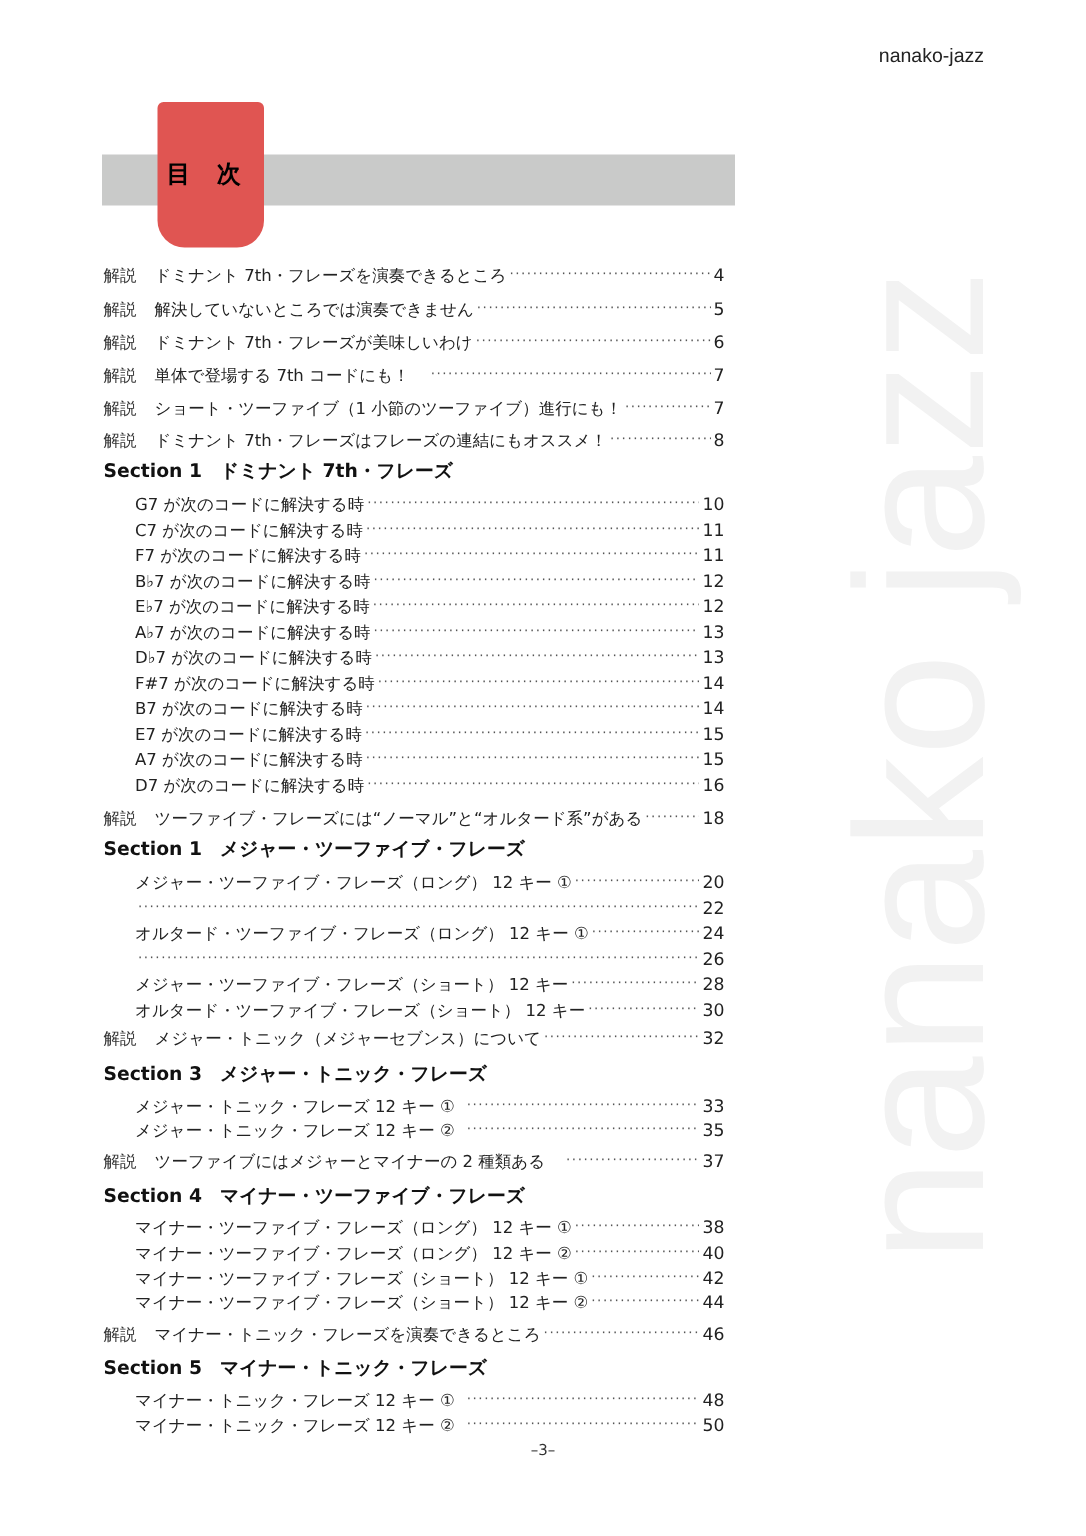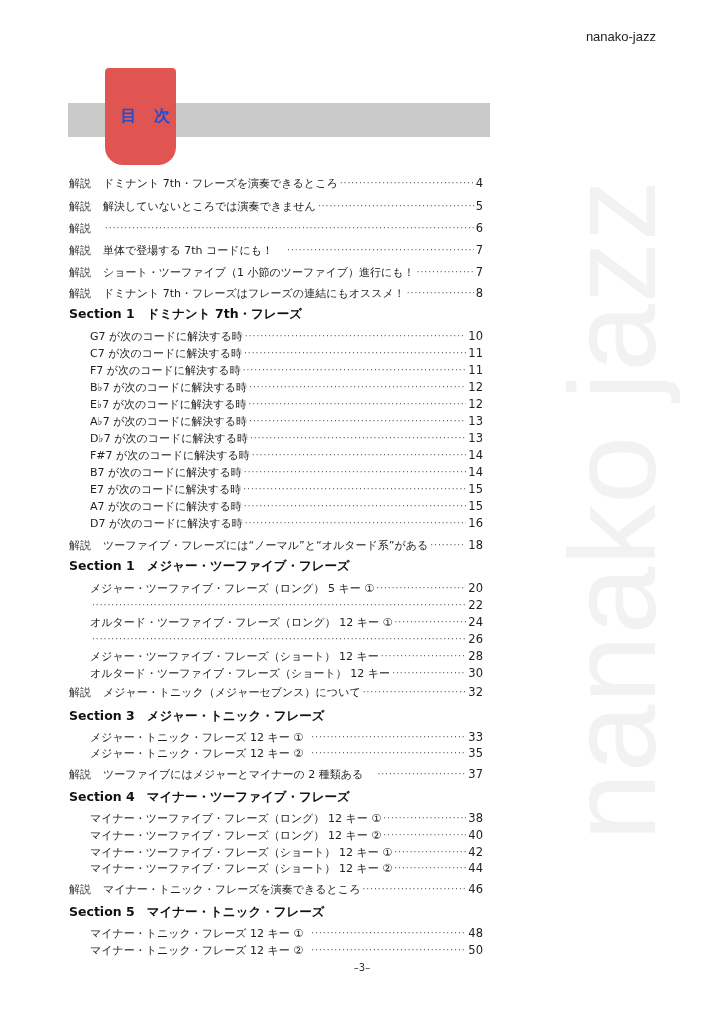--- a/index.html
+++ b/index.html
@@ -7,22 +7,22 @@
          font-family:"DejaVu Sans", "Liberation Sans", sans-serif; color:#222; }
   .brand { position:absolute; top:29px; right:68px; font-size:13px; color:#222;
            font-family:"Liberation Sans", sans-serif; }
   .watermark { position:absolute; left:613px; top:510px; width:0; height:0; }
   .watermark span { position:absolute; left:0; top:0; transform:translate(-50%,-50%) rotate(-90deg);
            white-space:nowrap; font-family:"Liberation Sans", sans-serif; font-size:122px;
            color:#f2f2f2; letter-spacing:1px; line-height:1; }
   .band { position:absolute; left:68px; top:103px; width:422px; height:34px; background:#c9cac9; }
   .tab { position:absolute; left:105px; top:68px; width:71px; height:97px; background:#e05552;
          border-radius:4px 4px 18px 18px; }
-  .tab-label { position:absolute; left:105px; top:106px; width:71px; text-align:right;
-         color:#1d4ed8; font-weight:bold; font-size:16px; letter-spacing:6px; text-indent:6px; }
+  .tab-label { position:absolute; left:105px; top:106px; width:71px; text-align:left;
+         color:#000000; font-weight:bold; font-size:16px; letter-spacing:6px; text-indent:6px; }
   .row { position:absolute; left:69px; width:414px; height:16px; display:flex; align-items:center;
          font-size:11px; white-space:nowrap; }
   .row.sub { left:90px; width:393px;justify-content:flex-end; }
   .row .lead { color:#333; margin-right:12px; }
   .row .title { color:#222; }
   .row .dots { flex:1; overflow:hidden; color:#555; margin:0 2px; letter-spacing:1px; font-size:9px; }
   .row .dots::before { content:"··························································································································"; }
   .row .page { color:#222; font-size:11.5px; }
   .heading { position:absolute; left:69px; font-size:12.5px; font-weight:bold; color:#111; white-space:nowrap; height:18px; line-height:18px; }
   .heading .sec { margin-right:12px; }
@@ -47,20 +47,21 @@
     <span class="page">4</span>
   </div>
 <div class="row" style="top:198px">
     <span class="lead">解説</span>
     <span class="title">解決していないところでは演奏できません</span>
     <span class="dots"></span>
     <span class="page">5</span>
   </div>
 <div class="row" style="top:220px">
     <span class="lead">解説</span>
+    <span class="title">ドミナント 7th・フレーズが美味しいわけ</span>
     <span class="dots"></span>
     <span class="page">6</span>
   </div>
 <div class="row" style="top:242px">
     <span class="lead">解説</span>
     <span class="title">単体で登場する 7th コードにも！</span>
     <span class="dots" style="margin-left:14px"></span>
     <span class="page">7</span>
   </div>
 <div class="row" style="top:264px">
@@ -139,21 +140,21 @@
   </div>
 <div class="row" style="top:537px">
     <span class="lead">解説</span>
     <span class="title">ツーファイブ・フレーズには“ノーマル”と“オルタード系”がある</span>
     <span class="dots"></span>
     <span class="page">18</span>
   </div>
 
 <div class="heading" style="top:557px"><span class="sec">Section 1</span><span>メジャー・ツーファイブ・フレーズ</span></div>
 <div class="row sub" style="top:580px">
-    <span class="title">メジャー・ツーファイブ・フレーズ（ロング） 5 キー ①</span>
+    <span class="title">メジャー・ツーファイブ・フレーズ（ロング） 12 キー ①</span>
     <span class="dots"></span>
     <span class="page">20</span>
   </div>
 <div class="row sub" style="top:597px">
     <span class="dots"></span>
     <span class="page">22</span>
   </div>
 <div class="row sub" style="top:614px">
     <span class="title">オルタード・ツーファイブ・フレーズ（ロング） 12 キー ①</span>
     <span class="dots"></span>

